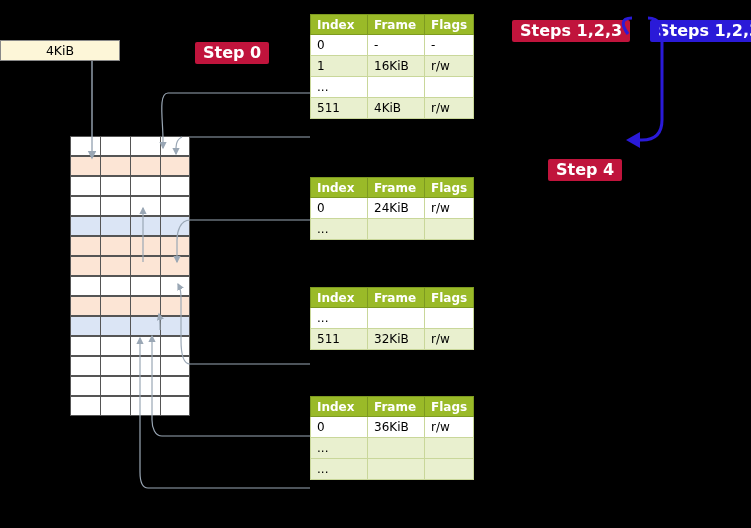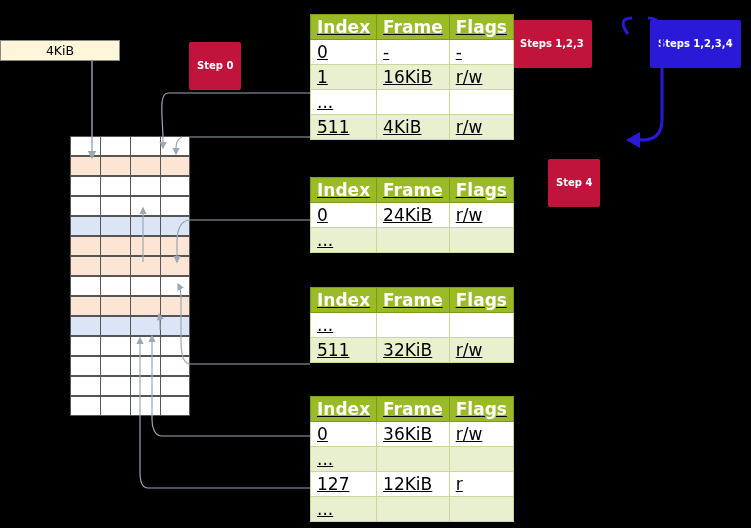--- a/index.html
+++ b/index.html
@@ -1,21 +1,21 @@
 <!DOCTYPE html>
 <html><head>
 <meta charset="utf-8">
 <style>
   html,body{margin:0;padding:0;background:#000;}
   body{width:751px;height:528px;position:relative;font-family:"DejaVu Sans",sans-serif;overflow:hidden;}
 
   
   .badge{
-    position:absolute;color:#fff;font-size:10px;font-weight:bold;
-    padding:17px 8px;border-radius:2px;white-space:nowrap;line-height:14px;
+    position:absolute;color:#fff;font-size:16px;font-weight:bold;
+    padding:4px 8px;border-radius:2px;white-space:nowrap;line-height:14px;
   }
   .badge.crimson{background:#c0143c;}
   .badge.blue{background:#2a1ad8;}
 
   
   .kib-bar{
     position:absolute;left:0;top:40px;width:120px;height:21px;
     background:#fdf6d8;border:1px solid #888;box-sizing:border-box;
     color:#000;font-size:12.5px;display:flex;align-items:center;justify-content:center;
   }
@@ -24,21 +24,21 @@
   .memcol{position:absolute;left:70px;top:136px;width:120px;height:280px;}
   .memrow{position:absolute;left:0;width:120px;height:20px;box-sizing:border-box;
           border:1px solid #555;background:#fff;}
   .memrow.peach{background:#fce5d5;}
   .memrow.blue{background:#dbe5f5;}
   .memrow.white{background:#ffffff;}
   .memdiv{position:absolute;top:0;width:1px;height:100%;background:#555;}
 
   
   .ptable{position:absolute;border-collapse:collapse;background:#c2410c;
-          font-size:17px;color:#000;text-decoration:underline;}
+          font-size:12px;color:#000;}
   .ptable th{
     background:#9aba28;color:#fff;font-weight:bold;text-align:left;
     padding:2px 6px;border:1px solid #7d9a20;height:20px;box-sizing:border-box;
   }
   .ptable td{
     border:1px solid #c9d79a;padding:2px 6px;height:21px;box-sizing:border-box;
     background:#ffffff;
   }
   .ptable tr.alt td{background:#e9f0cf;}
   .c-idx{width:57px;}
@@ -47,21 +47,21 @@
 
   svg.overlay{position:absolute;left:0;top:0;width:751px;height:528px;pointer-events:none;}
 </style>
 </head>
 <body>
 
 <div class="kib-bar">
   <span>4KiB</span>
 </div>
 
-<div class="badge crimson" style="left:189px;top:42px;">Step 0</div>
+<div class="badge crimson" style="left:195px;top:42px;">Step 0</div>
 <div class="badge crimson" style="left:512px;top:20px;">Steps 1,2,3</div>
 <div class="badge blue" style="left:650px;top:20px;">Steps 1,2,3,4</div>
 <div class="badge crimson" style="left:548px;top:159px;">Step 4</div>
 
 <div class="memcol" id="memcol">
     <div class="memrow white" style="top: 0px;"></div>
     <div class="memrow peach" style="top: 20px;"></div>
     <div class="memrow white" style="top: 40px;"></div>
     <div class="memrow white" style="top: 60px;"></div>
     <div class="memrow blue" style="top: 80px;"></div>
@@ -167,25 +167,20 @@
     <tr>
       <td>0</td>
       <td>36KiB</td>
       <td>r/w</td>
     </tr>
     <tr class="alt">
       <td>...</td>
       <td></td>
       <td></td>
     </tr>
-    <tr>
-      <td>127</td>
-      <td>12KiB</td>
-      <td>r</td>
-    </tr>
     <tr class="alt">
       <td>...</td>
       <td></td>
       <td></td>
     </tr>
   </tbody>
 </table>
 
 <svg class="overlay" viewBox="0 0 751 528">
   <defs>

